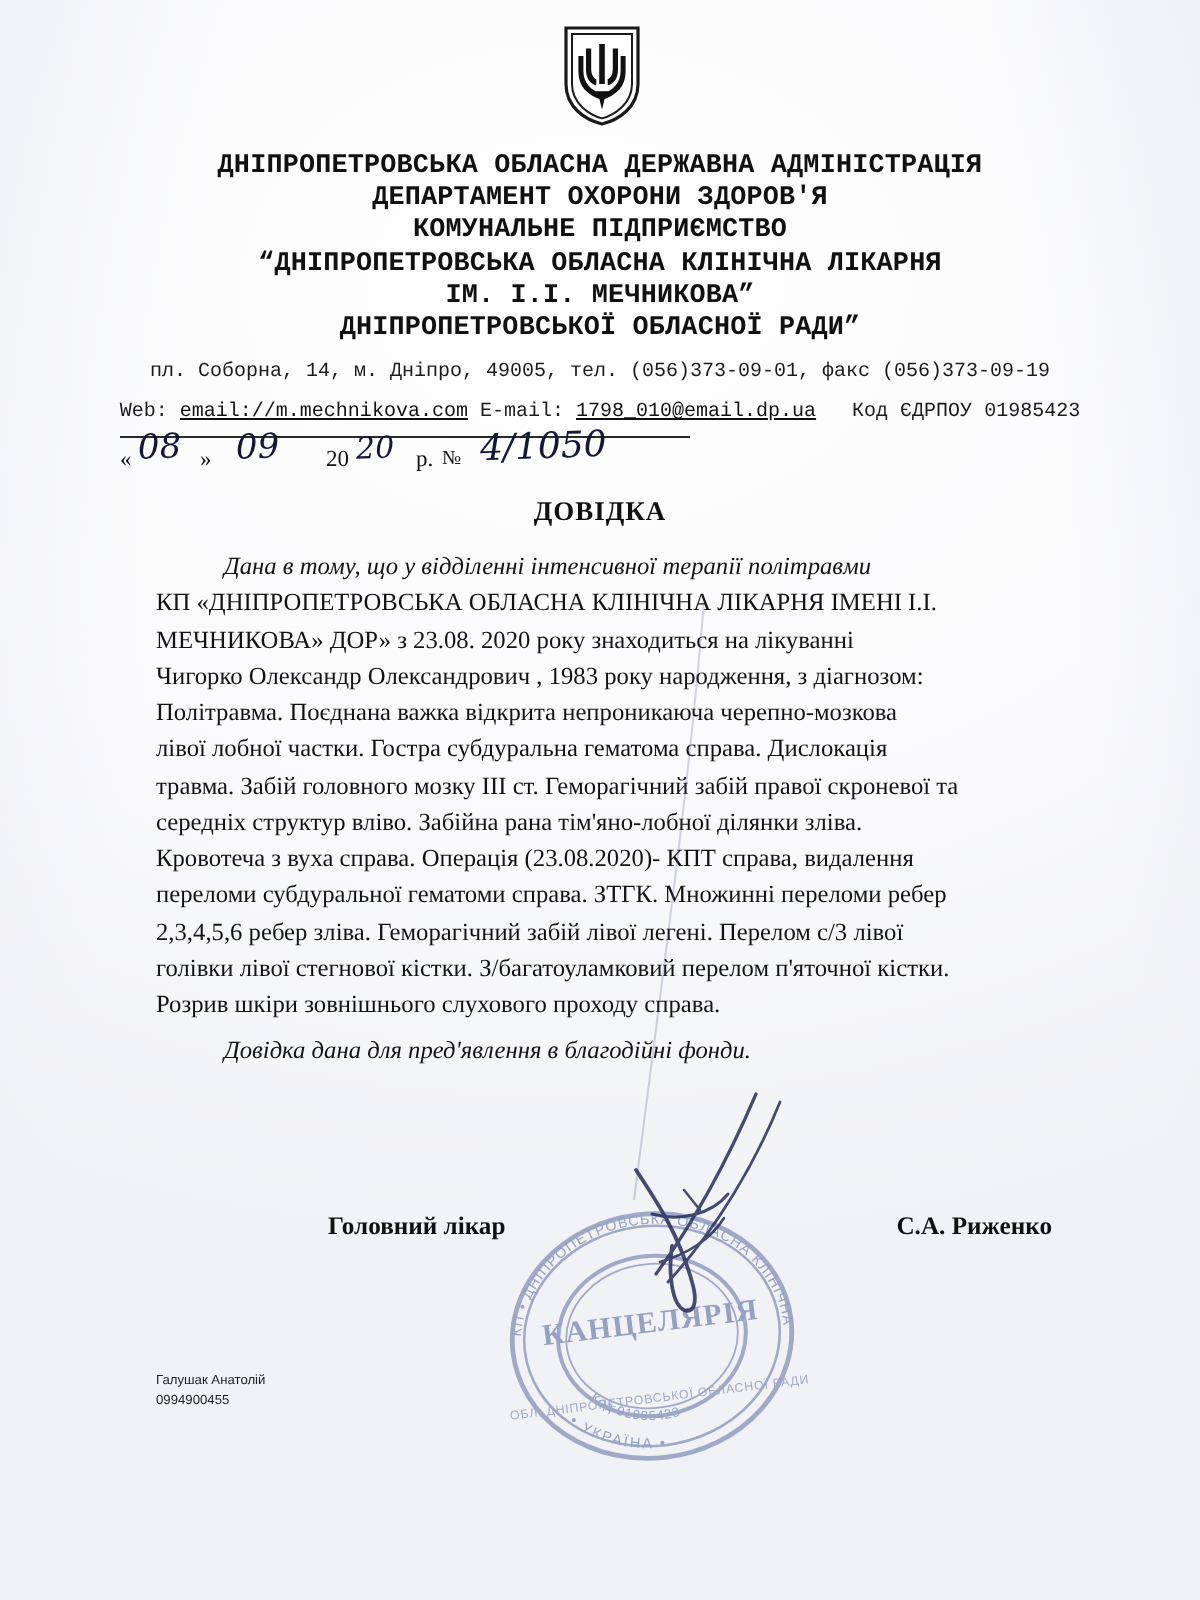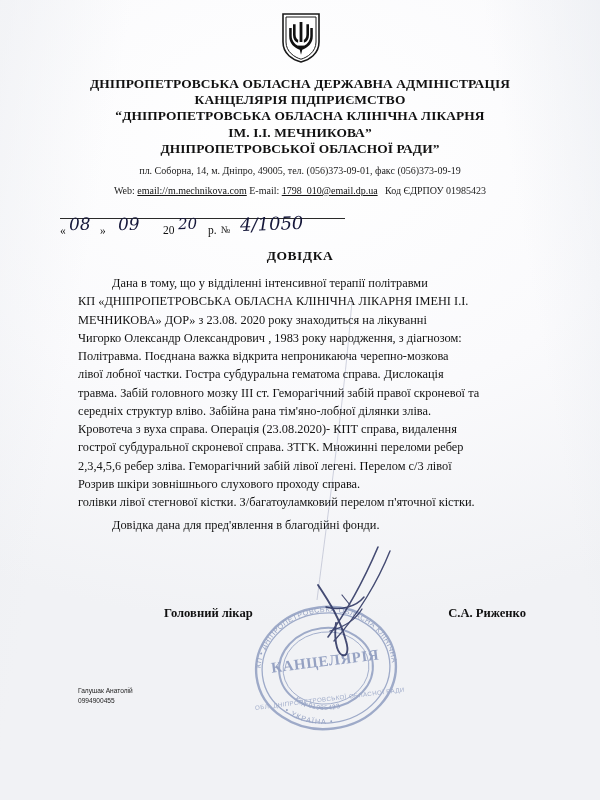--- a/index.html
+++ b/index.html
@@ -45,20 +45,21 @@
     height: 52px;
   }
 
   
   .letterhead {
     position: absolute;
     left: 0;
     top: 76px;
     width: 600px;
     text-align: center;
+    font-family: Liberation Mono, monospace;
   }
   .lh-line {
     font-weight: bold;
     font-size: 13.4px;
     letter-spacing: 0.1px;
     line-height: 16.2px;
     white-space: nowrap;
   }
   .lh-small {
     font-size: 10px;
@@ -117,21 +118,21 @@
     position: absolute;
     left: 78px;
     top: 274px;
     width: 448px;
     font-size: 12.35px;
     line-height: 18.25px;
     text-align: left;
     color: #131313;
   }
   .body-text p { margin: 0; }
-  .indent { text-indent: 34px; }
+  .indent { text-indent: 34px; font-style: italic; }
 
   
   .sign-row {
     position: absolute;
     left: 78px;
     top: 606px;
     width: 448px;
     font-size: 12.6px;
     font-weight: bold;
   }
@@ -178,21 +179,22 @@
           <path d="M25.4 12.2 h2.6 v10.6 c0 4.3-1.8 6.9-5.1 8.0 l-0.1-3.0 c1.4-0.8 2.6-2.4 2.6-5.4 z"></path>
           <path d="M8.2 16.0 h2.5 v7.5 c0 6.0 3.6 9.6 9.3 11.6 5.7-2.0 9.3-5.6 9.3-11.6 v-7.5 h2.5 v7.9 c0 7.4-4.6 11.7-11.8 14.2 -7.2-2.5-11.8-6.8-11.8-14.2 z"></path>
           <path d="M17.0 33.6 h6 v2.3 h-6 z"></path>
           <path d="M18.4 36.2 h3.2 l-1.6 6.6 z"></path>
         </g>
       </svg>
     </div>
 
     <div class="letterhead">
       <div class="lh-line">ДНІПРОПЕТРОВСЬКА ОБЛАСНА ДЕРЖАВНА АДМІНІСТРАЦІЯ</div>
-      <div class="lh-line">КАНЦЕЛЯРІЯ ПІДПРИЄМСТВО</div>
+      <div class="lh-line">ДЕПАРТАМЕНТ ОХОРОНИ ЗДОРОВ'Я</div>
+      <div class="lh-line">КОМУНАЛЬНЕ ПІДПРИЄМСТВО</div>
       <div class="lh-line">“ДНІПРОПЕТРОВСЬКА ОБЛАСНА КЛІНІЧНА ЛІКАРНЯ</div>
       <div class="lh-line">ІМ. І.І. МЕЧНИКОВА”</div>
       <div class="lh-line">ДНІПРОПЕТРОВСЬКОЇ ОБЛАСНОЇ РАДИ”</div>
       <div class="lh-small">пл. Соборна, 14, м. Дніпро, 49005, тел. (056)373-09-01, факс (056)373-09-19</div>
       <div class="lh-small">
         <span>Web:</span>
         <span class="ul">email://m.mechnikova.com</span>
         <span>E-mail:</span>
         <span class="ul">1798_010@email.dp.ua</span>
         &nbsp;
@@ -219,24 +221,24 @@
     <div class="body-text">
       <p class="indent">Дана в тому, що у відділенні інтенсивної терапії політравми</p>
       <p>КП  «ДНІПРОПЕТРОВСЬКА ОБЛАСНА КЛІНІЧНА ЛІКАРНЯ ІМЕНІ  І.І.</p>
       <p>МЕЧНИКОВА» ДОР»   з 23.08. 2020  року знаходиться на лікуванні</p>
       <p>Чигорко  Олександр Олександрович , 1983  року народження,  з діагнозом:</p>
       <p>Політравма. Поєднана важка відкрита непроникаюча черепно-мозкова</p>
       <p>лівої лобної частки. Гостра субдуральна гематома справа. Дислокація</p>
       <p>травма. Забій головного мозку III ст. Геморагічний забій правої скроневої та</p>
       <p>середніх структур вліво. Забійна рана тім'яно-лобної ділянки зліва.</p>
       <p>Кровотеча з вуха справа. Операція (23.08.2020)- КПТ справа, видалення</p>
-      <p>гострої субдуральної скроневої справа. ЗТГК. Множинні переломи ребер</p>
+      <p>переломи субдуральної гематоми справа. ЗТГК. Множинні переломи ребер</p>
       <p>2,3,4,5,6 ребер зліва. Геморагічний  забій лівої легені. Перелом с/3 лівої</p>
+      <p>голівки лівої стегнової кістки. З/багатоуламковий перелом п'яточної кістки.</p>
       <p>Розрив шкіри зовнішнього слухового проходу справа.</p>
-      <p>голівки лівої стегнової кістки. З/багатоуламковий перелом п'яточної кістки.</p>
       <p class="indent" style="margin-top:5px">Довідка дана для пред'явлення  в  благодійні фонди.</p>
     </div>
 
     <div class="sign-row">
       <span class="sign-role">Головний лікар</span>
       <span class="sign-name">С.А. Риженко</span>
     </div>
 
     <div class="footer">
       <div>Галушак Анатолій</div>

